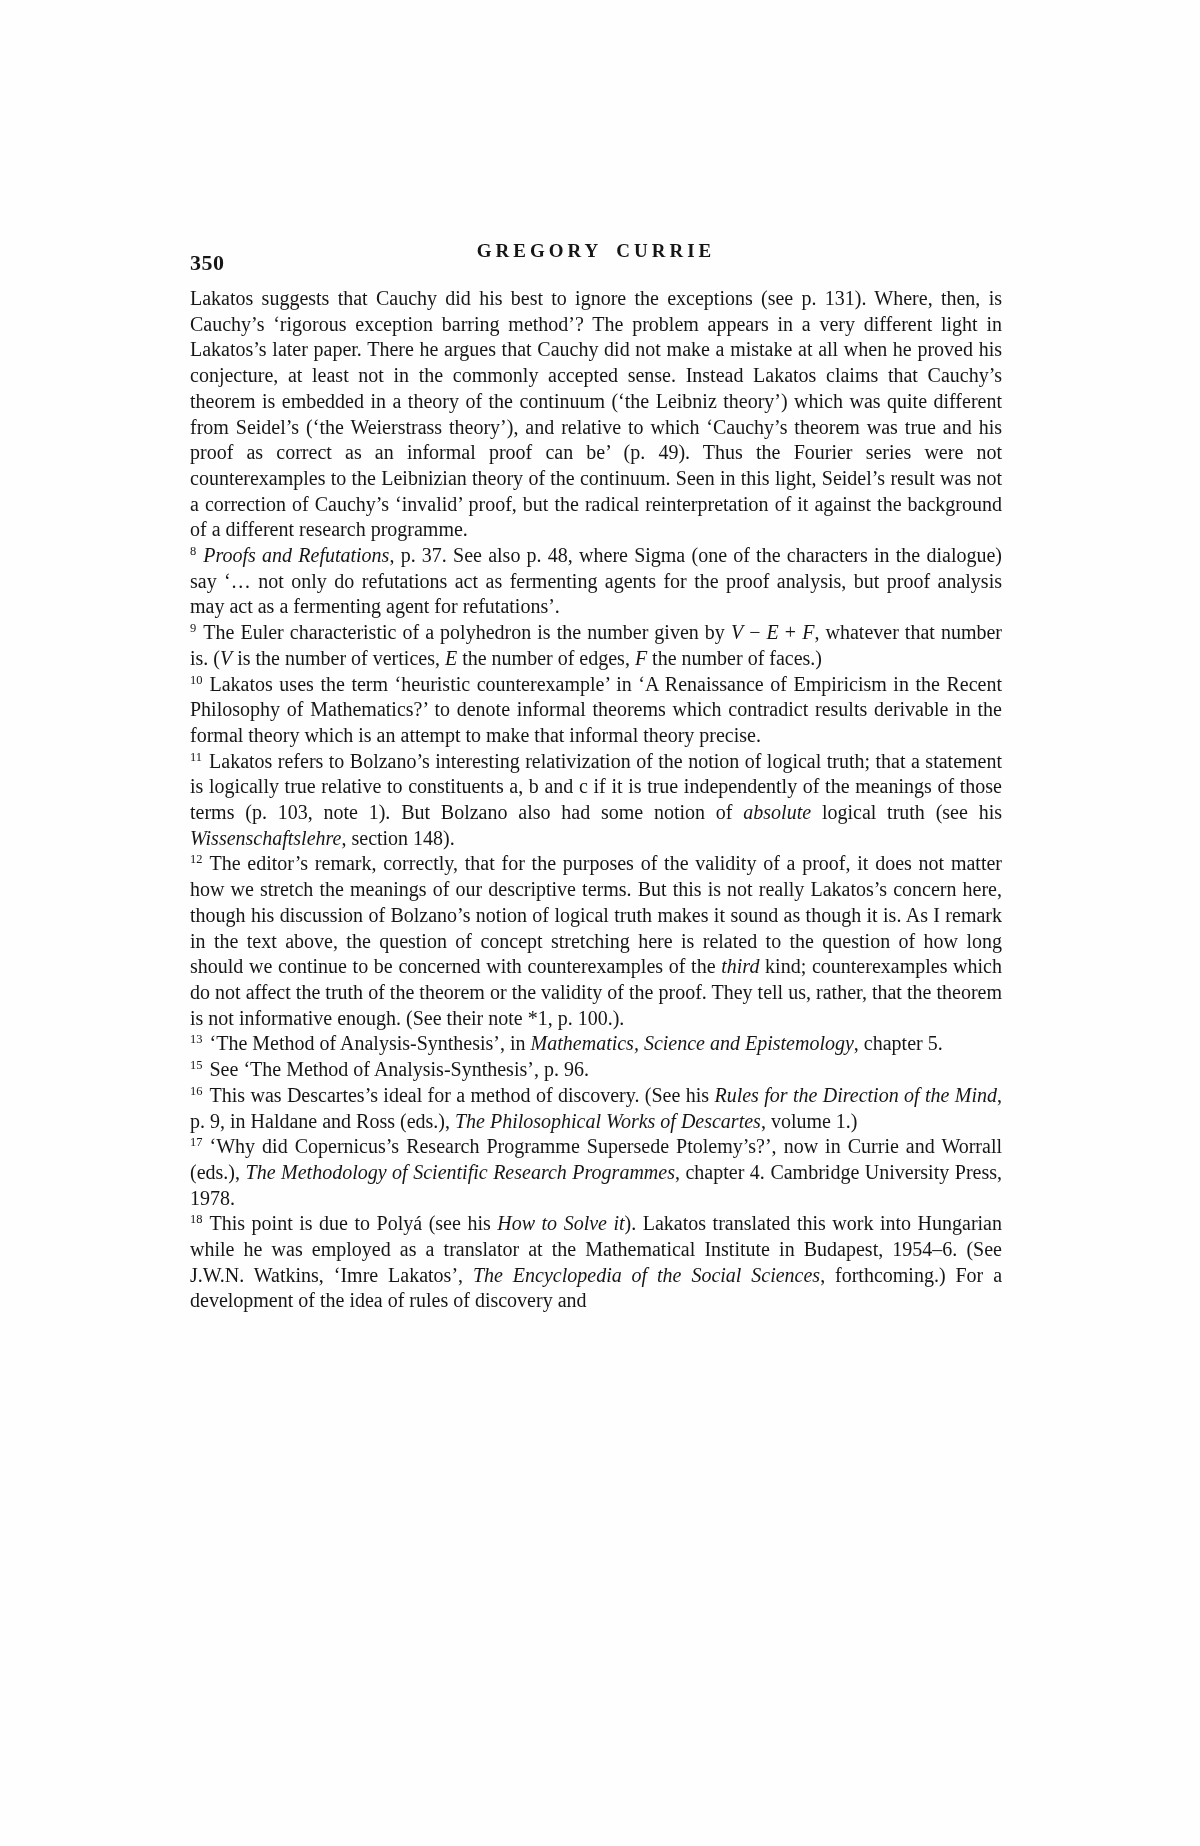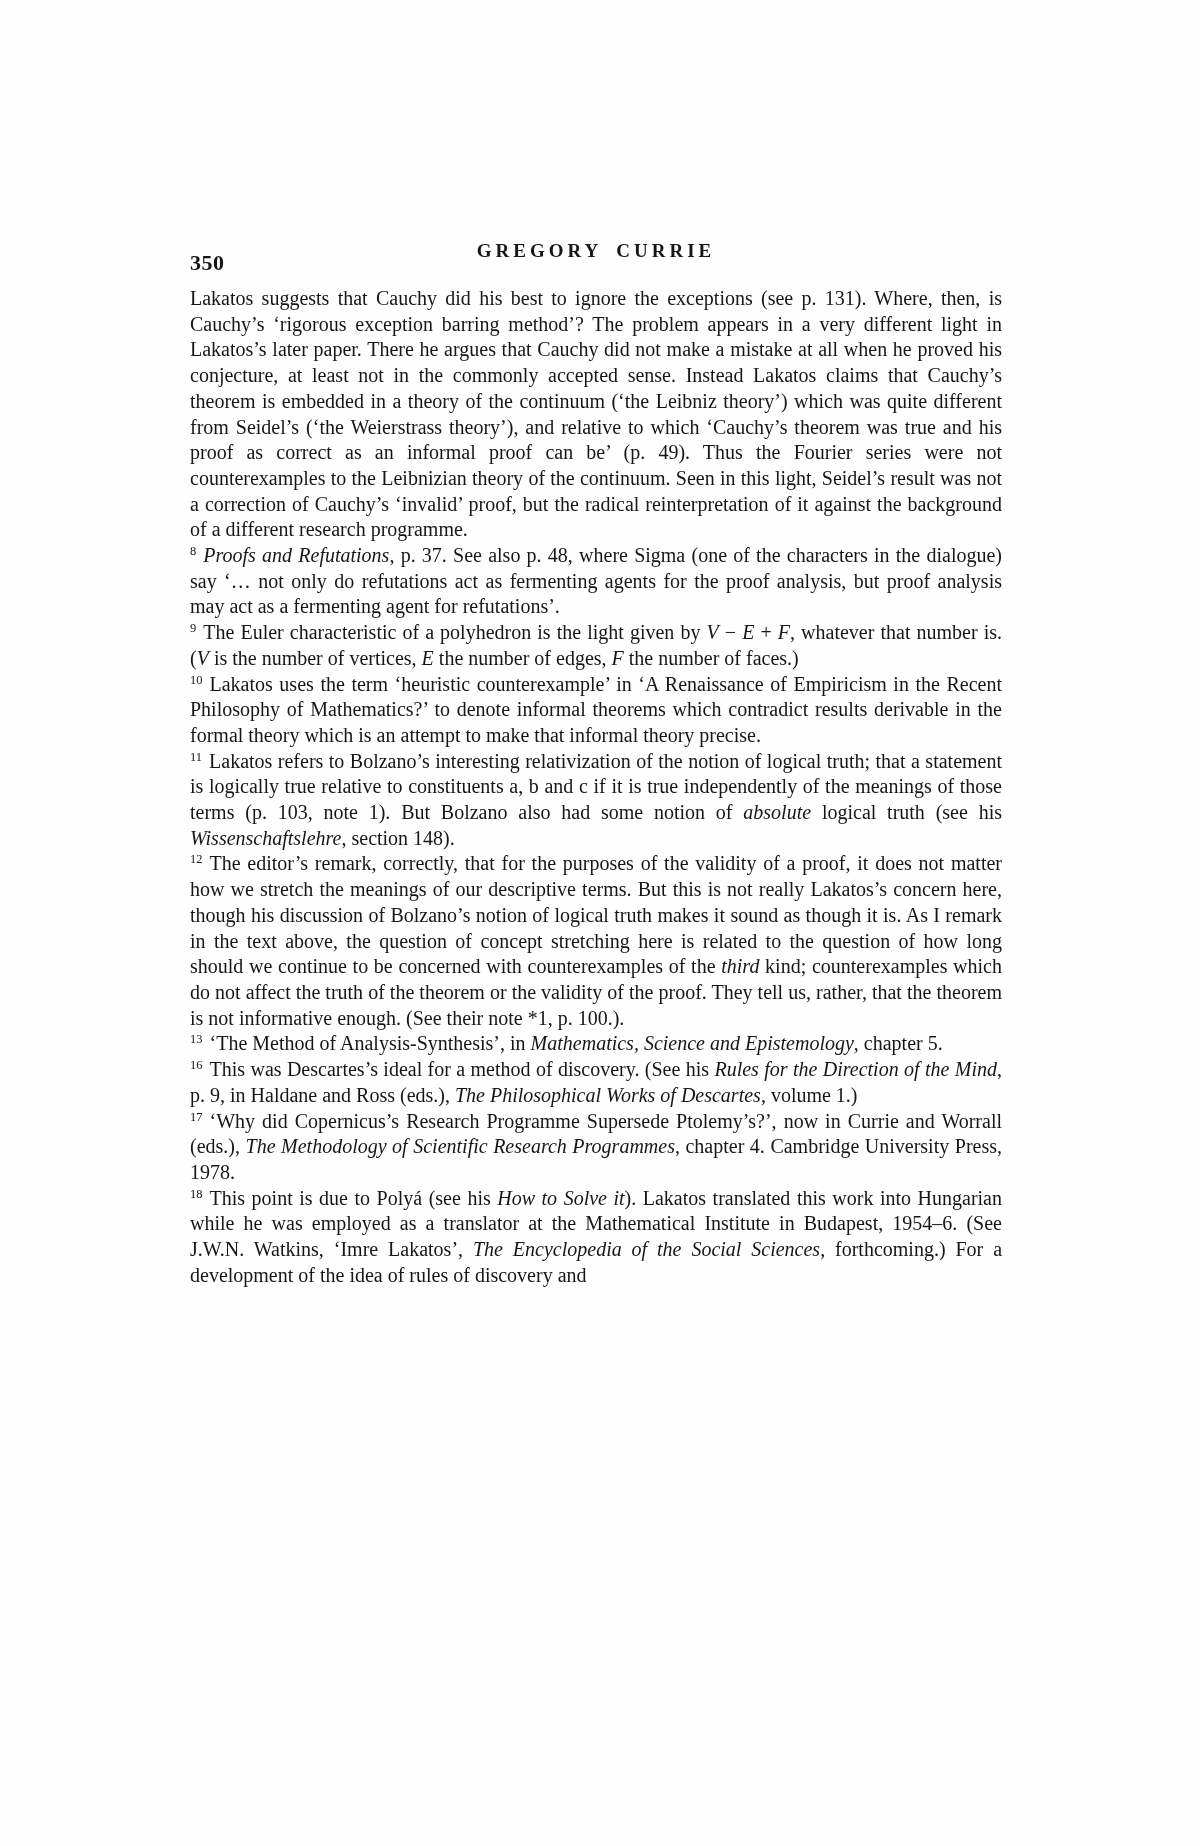--- a/index.html
+++ b/index.html
@@ -71,23 +71,24 @@
 <div class="page">
 
   <header class="running-header">
     <span class="page-number">350</span>
     <span class="running-title">GREGORY CURRIE</span>
   </header>
 
   <main class="text-block">
     <p><span>Lakatos suggests that Cauchy did his best to ignore the exceptions (see p. 131). Where, then, is Cauchy’s ‘rigorous exception barring method’? The problem appears in a very different light in Lakatos’s later paper. There he argues that Cauchy did not make a mistake at all when he proved his conjecture, at least not in the commonly accepted sense. Instead Lakatos claims that Cauchy’s theorem is embedded in a theory of the continuum (‘the Leibniz theory’) which was quite different from Seidel’s (‘the Weierstrass theory’), and relative to which ‘Cauchy’s theorem was true and his proof as correct as an informal proof can be’ (p. 49). Thus the Fourier series were not counterexamples to the Leibnizian theory of the continuum. Seen in this light, Seidel’s result was not a correction of Cauchy’s ‘invalid’ proof, but the radical reinterpretation of it against the background of a different research programme.</span></p>
     <p><sup class="fn-marker">8</sup><em>Proofs and Refutations</em><span>, p. 37. See also p. 48, where Sigma (one of the characters in the dialogue) say ‘… not only do refutations act as fermenting agents for the proof analysis, but proof analysis may act as a fermenting agent for refutations’.</span></p>
-    <p><sup class="fn-marker">9</sup><span>The Euler characteristic of a polyhedron is the light given by </span><em>V</em><span> − </span><em>E</em><span> + </span><em>F</em><span>, whatever that number is. (</span><em>V</em><span> is the number of vertices, </span><em>E</em><span> the number of edges, </span><em>F</em><span> the number of faces.)</span></p>
+    <p><sup class="fn-marker">9</sup><span>The Euler characteristic of a polyhedron is the number given by </span><em>V</em><span> − </span><em>E</em><span> + </span><em>F</em><span>, whatever that number is. (</span><em>V</em><span> is the number of vertices, </span><em>E</em><span> the number of edges, </span><em>F</em><span> the number of faces.)</span></p>
     <p><sup class="fn-marker">10</sup><span>Lakatos uses the term ‘heuristic counterexample’ in ‘A Renaissance of Empiricism in the Recent Philosophy of Mathematics?’ to denote informal theorems which contradict results derivable in the formal theory which is an attempt to make that informal theory precise.</span></p>
     <p><sup class="fn-marker">11</sup><span>Lakatos refers to Bolzano’s interesting relativization of the notion of logical truth; that a statement is logically true relative to constituents a, b and c if it is true independently of the meanings of those terms (p. 103, note 1). But Bolzano also had some notion of </span><em>absolute</em><span> logical truth (see his </span><em>Wissenschaftslehre</em><span>, section 148).</span></p>
     <p><sup class="fn-marker">12</sup><span>The editor’s remark, correctly, that for the purposes of the validity of a proof, it does not matter how we stretch the meanings of our descriptive terms. But this is not really Lakatos’s concern here, though his discussion of Bolzano’s notion of logical truth makes it sound as though it is. As I remark in the text above, the question of concept stretching here is related to the question of how long should we continue to be concerned with counterexamples of the </span><em>third</em><span> kind; counterexamples which do not affect the truth of the theorem or the validity of the proof. They tell us, rather, that the theorem is not informative enough. (See their note *1, p. 100.).</span></p>
     <p><sup class="fn-marker">13</sup><span>‘The Method of Analysis-Synthesis’, in </span><em>Mathematics, Science and Epistemology</em><span>, chapter 5.</span></p>
+    <p><sup class="fn-marker">15</sup><span>See ‘The Method of Analysis-Synthesis’, p. 96.</span></p>
     <p><sup class="fn-marker">16</sup><span>This was Descartes’s ideal for a method of discovery. (See his </span><em>Rules for the Direction of the Mind</em><span>, p. 9, in Haldane and Ross (eds.), </span><em>The Philosophical Works of Descartes</em><span>, volume 1.)</span></p>
     <p><sup class="fn-marker">17</sup><span>‘Why did Copernicus’s Research Programme Supersede Ptolemy’s?’, now in Currie and Worrall (eds.), </span><em>The Methodology of Scientific Research Programmes</em><span>, chapter 4. Cambridge University Press, 1978.</span></p>
     <p><sup class="fn-marker">18</sup><span>This point is due to Polyá (see his </span><em>How to Solve it</em><span>). Lakatos translated this work into Hungarian while he was employed as a translator at the Mathematical Institute in Budapest, 1954–6. (See J.W.N. Watkins, ‘Imre Lakatos’, </span><em>The Encyclopedia of the Social Sciences</em><span>, forthcoming.) For a development of the idea of rules of discovery and</span></p>
   </main>
 
 </div>
 
 </body></html>

